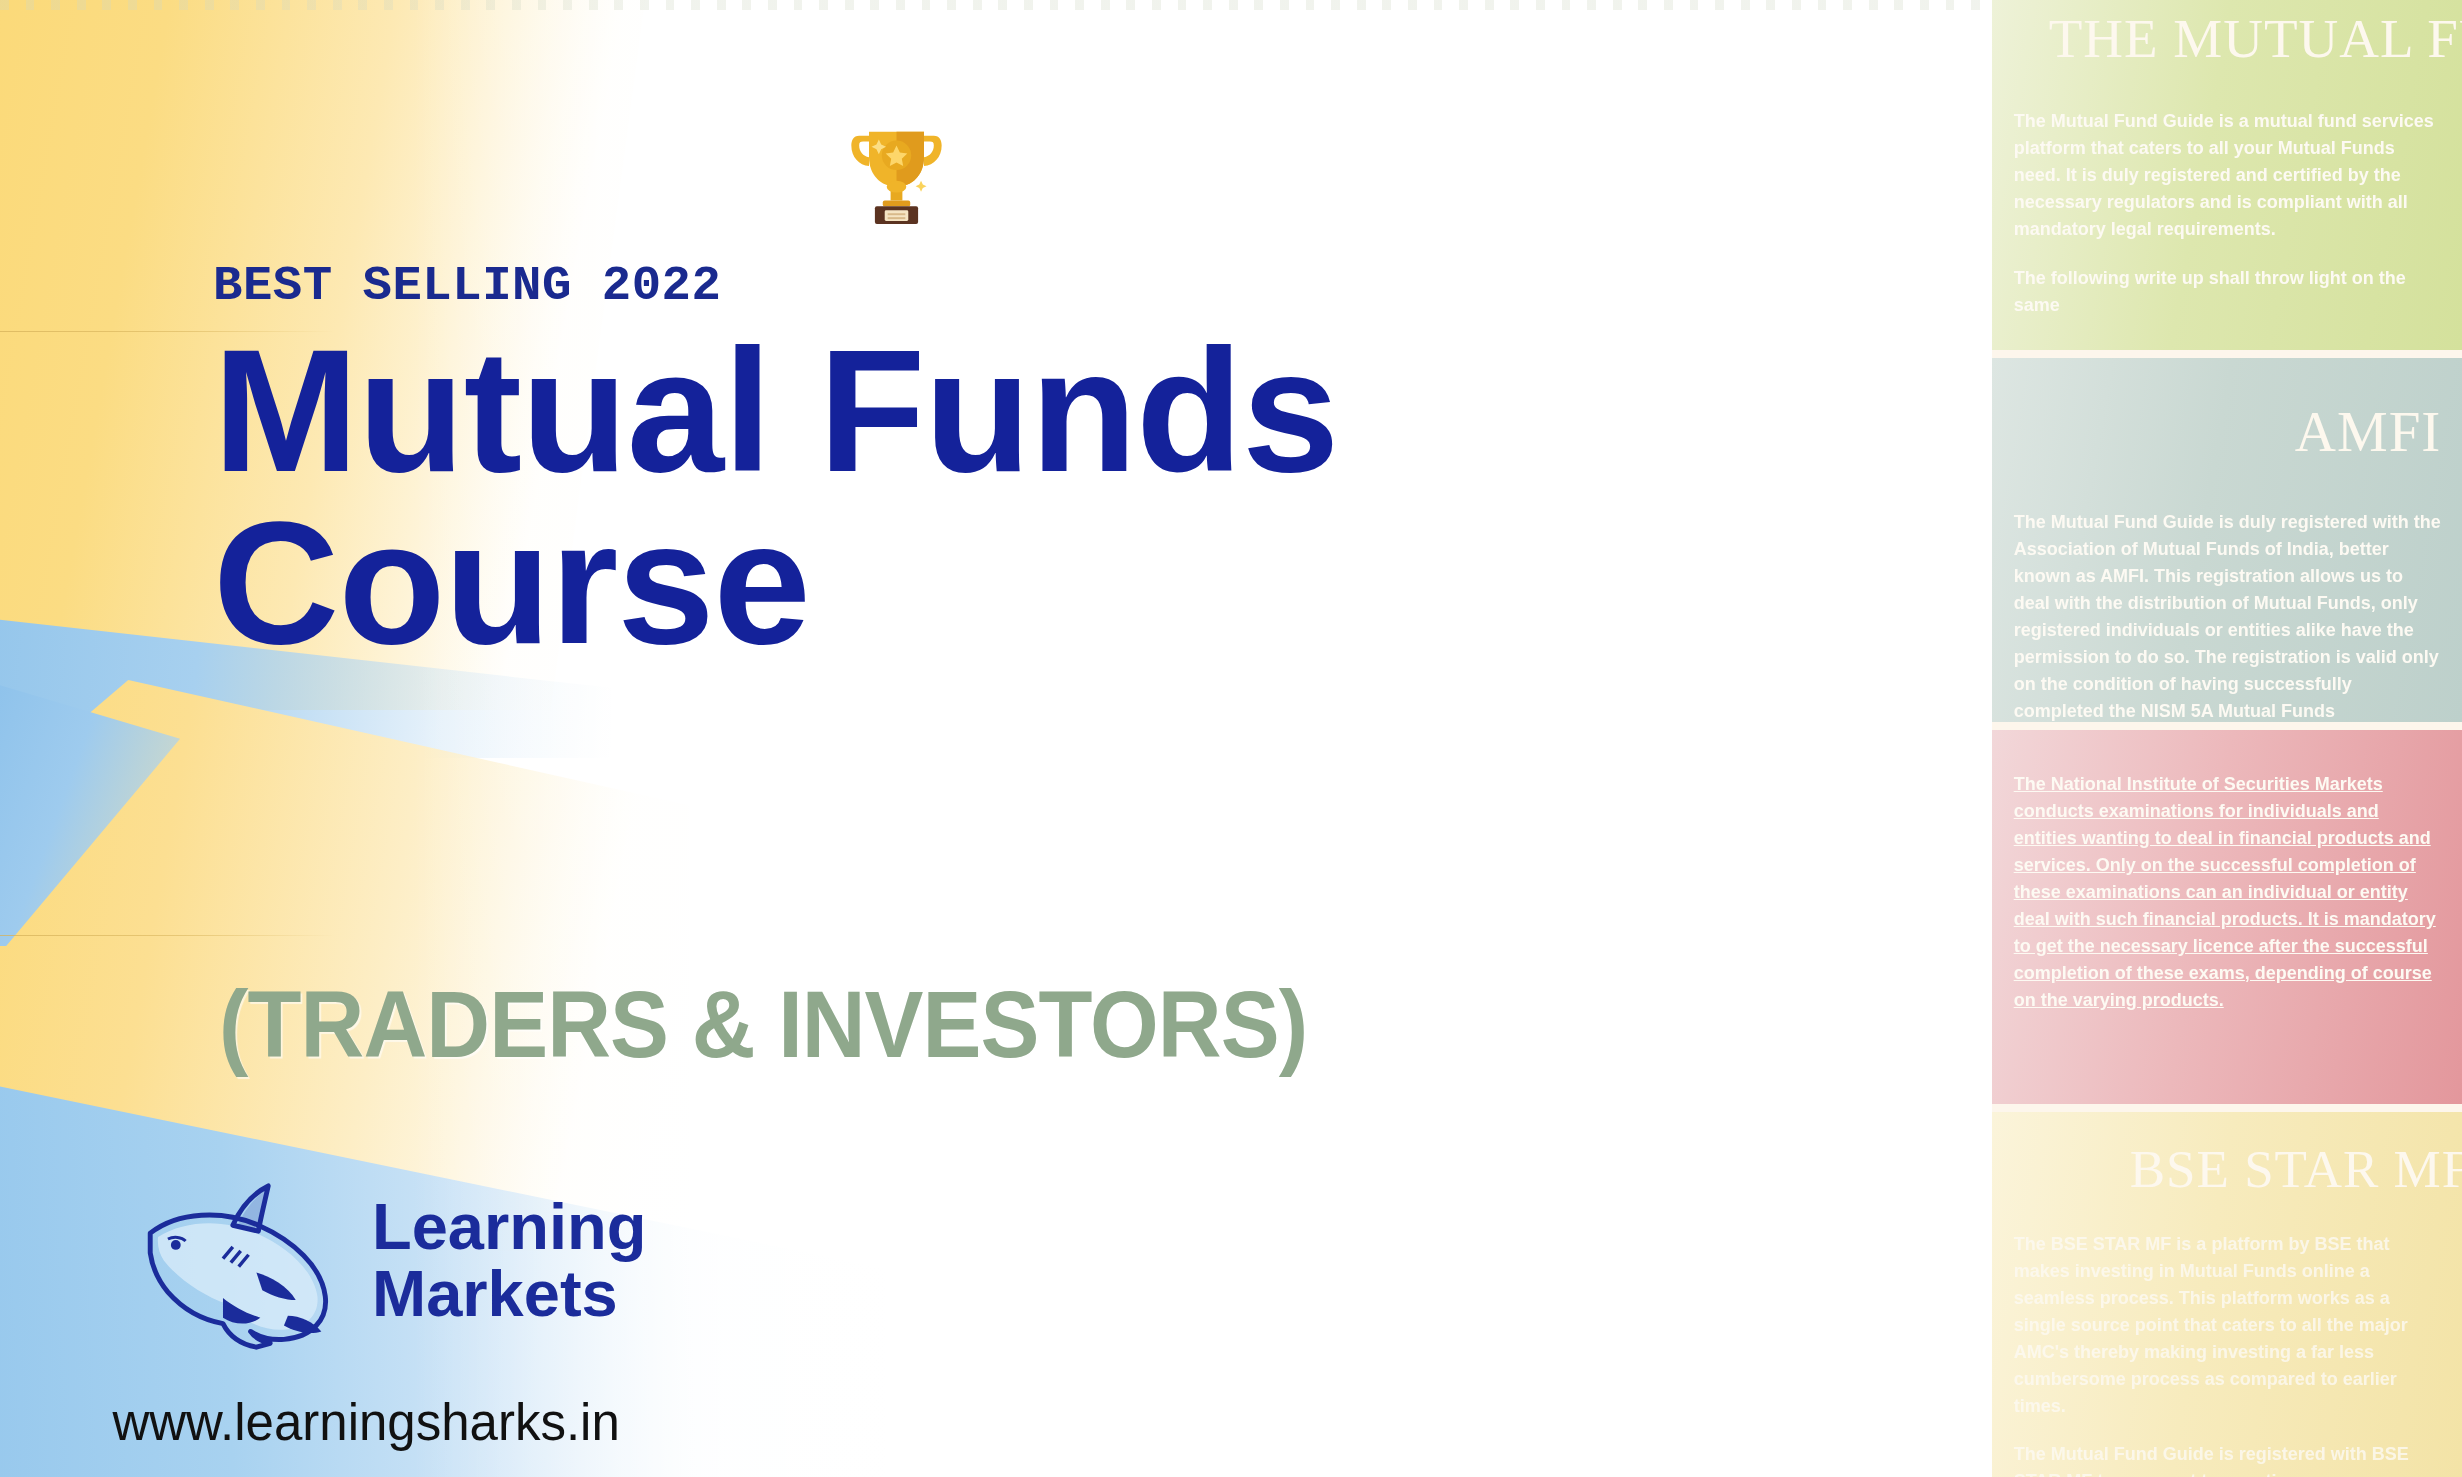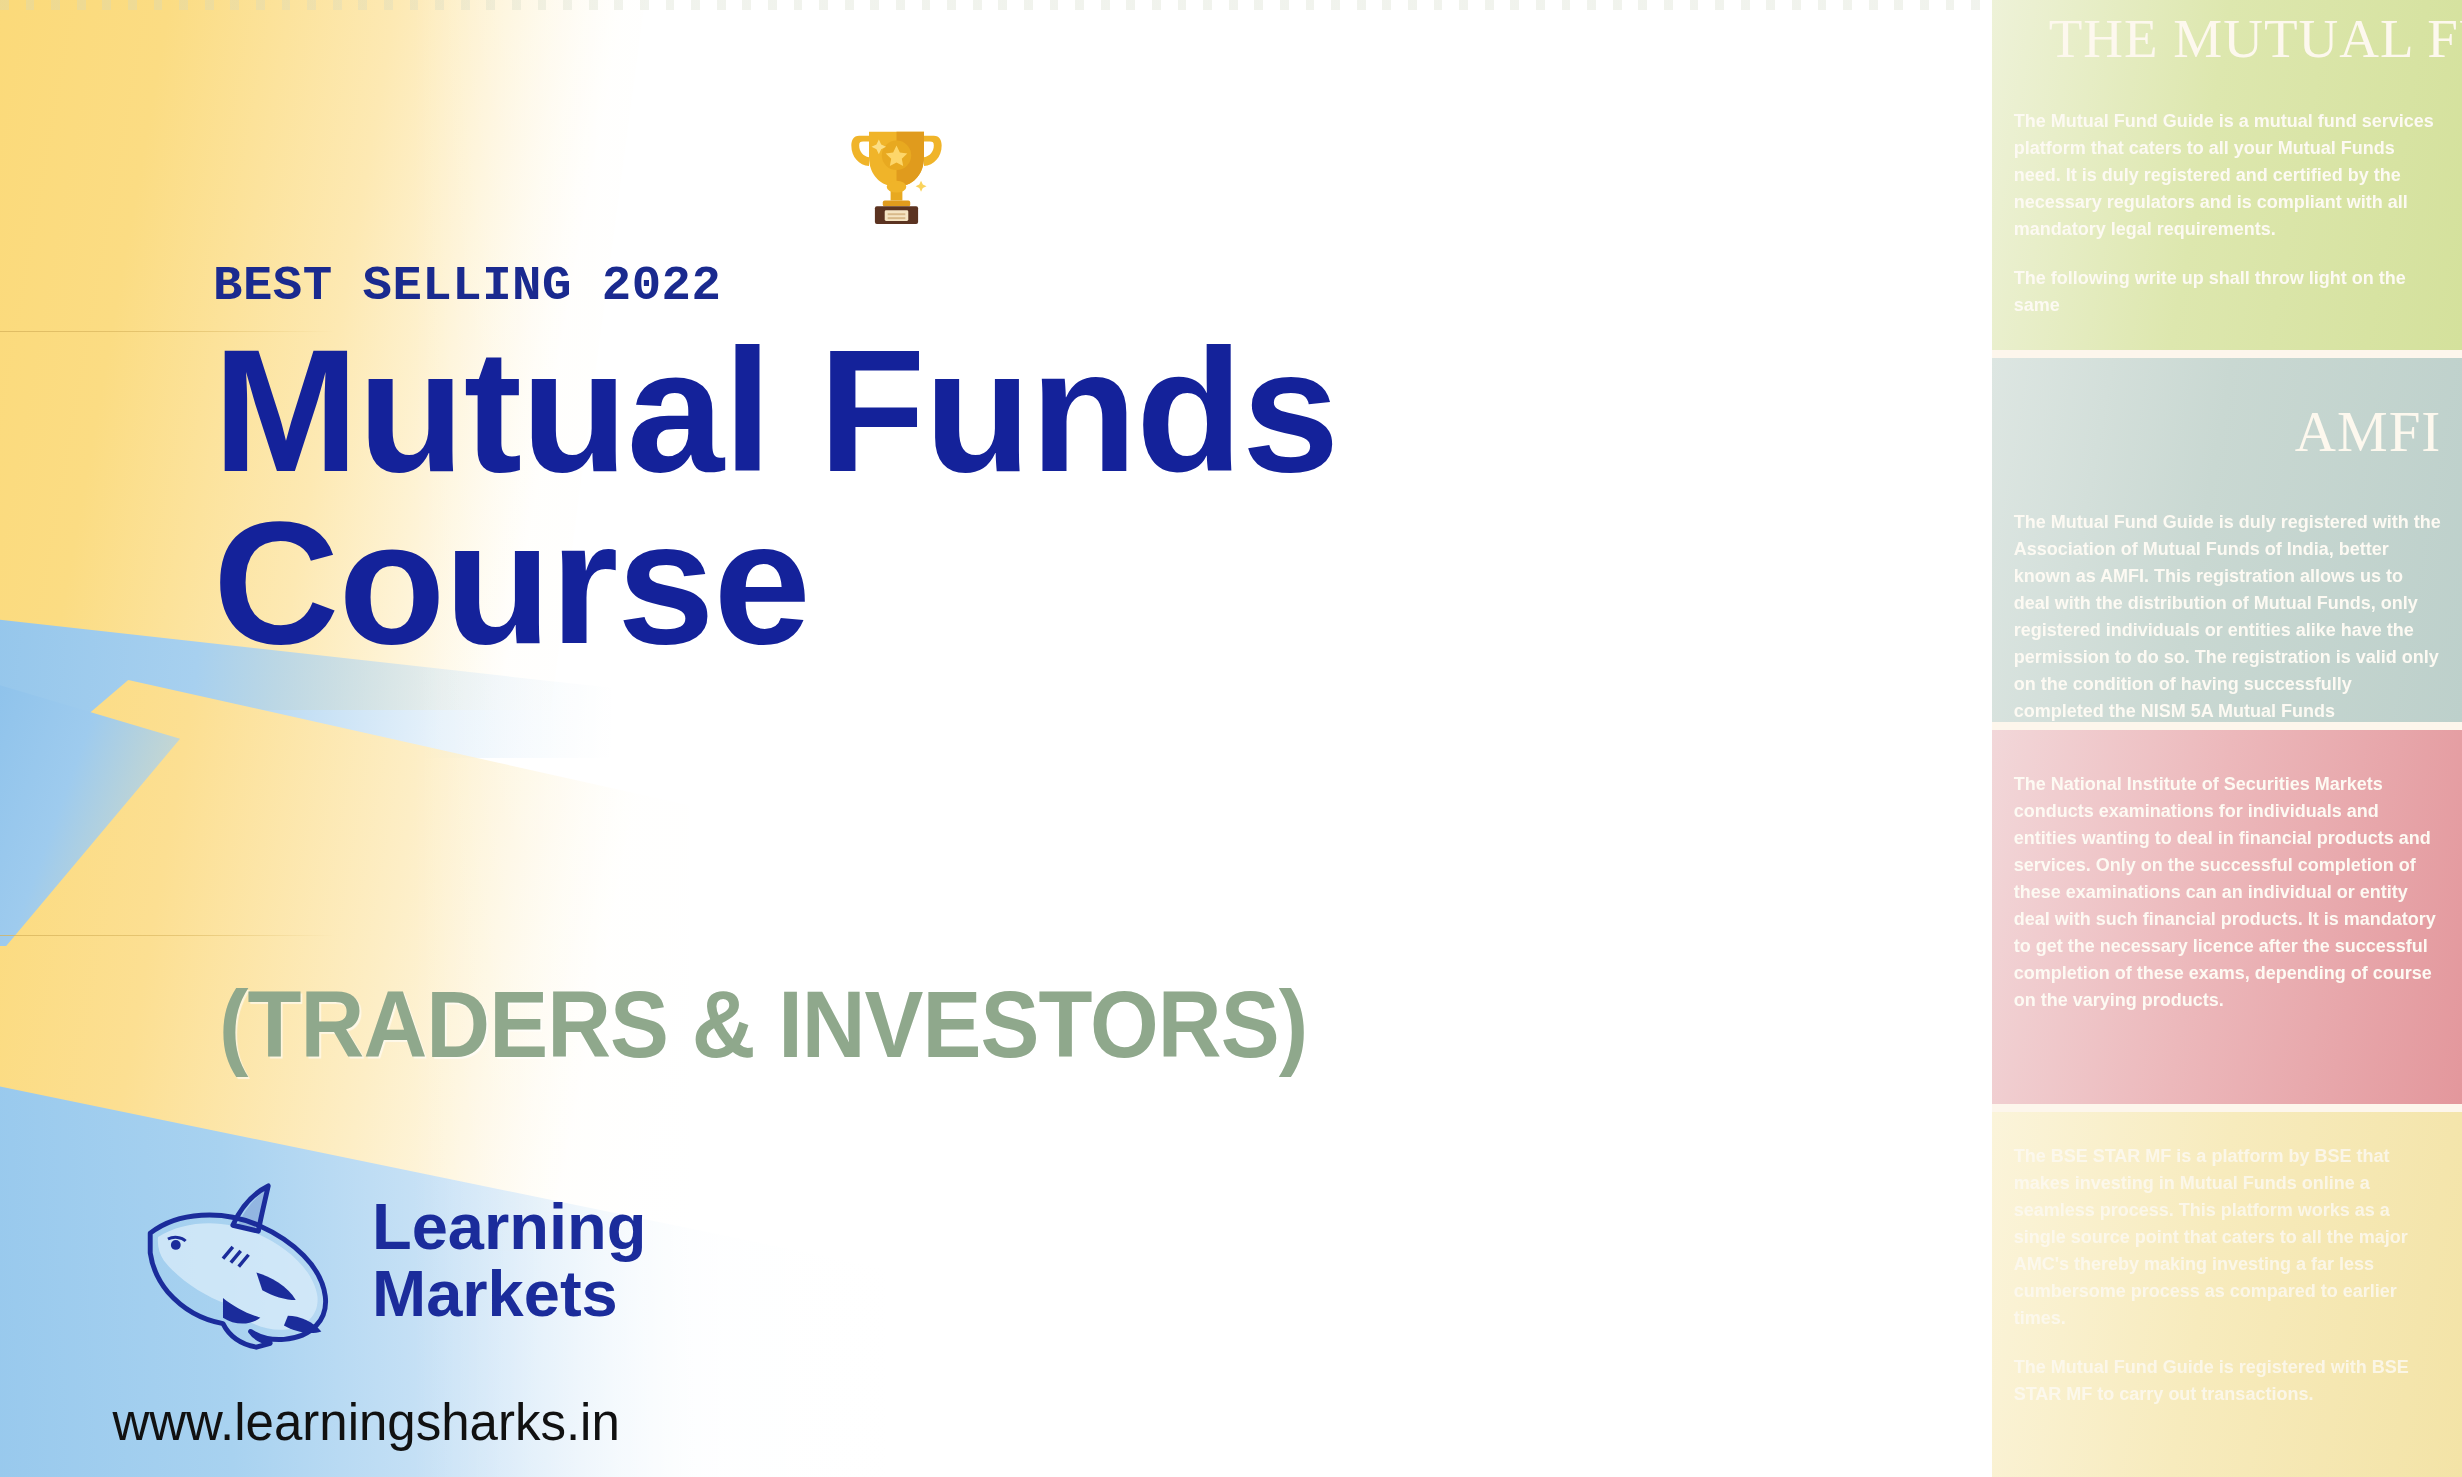--- a/index.html
+++ b/index.html
@@ -140,21 +140,21 @@
   .guide-title.nism  { font-size:57px; padding-top:33px; }
   .guide-title.bse   { font-size:53px; padding-top:27.6px; text-align:left; padding-left:116px; white-space:nowrap;}
 
   .guide-body {
     font-family:"Liberation Sans", sans-serif;
     color:#fdfaf3; font-weight:bold;
     font-size:18px; line-height:1.50;
   }
   .guide-body.p-green { padding-top:39px; }
   .guide-body.p-teal  { padding-top:45px; }
-  .guide-body.p-pink  { padding-top:41px; }
+  .guide-body.p-pink  { padding-top:41px;text-decoration:underline; }
   .guide-body.p-cream { padding-top:31.5px; opacity:0.82; }
   .guide-body p { margin-bottom:21.7px; }
   .guide-body p:last-child { margin-bottom:0; }
 
   
   #top-speckle {
     position:absolute; left:0; top:0; width:1992px; height:9.9px;
     background:repeating-linear-gradient(90deg, rgba(208,216,196,0.55) 0px, rgba(208,216,196,0.55) 8.9px, rgba(255,255,255,0) 8.9px, rgba(255,255,255,0) 25.6px);
     opacity:0.55;
   }
@@ -248,20 +248,21 @@
 
     <div class="guide-sec s-pink">
       <div class="guide-body p-pink">
         <p>The National Institute of Securities Markets conducts examinations for individuals and entities wanting to deal in financial products and services. Only on the successful completion of these examinations can an individual or entity deal with such financial products. It is mandatory to get the necessary licence after the successful completion of these exams, depending of course on the varying products.</p>
 
       </div>
     </div>
     <div class="sec-gap"></div>
 
     <div class="guide-sec s-cream">
+      <div class="guide-title bse">BSE STAR MF</div>
       <div class="guide-body p-cream">
         <p>The BSE STAR MF is a platform by BSE that makes investing in Mutual Funds online a seamless process. This platform works as a single source point that caters to all the major AMC's thereby making investing a far less cumbersome process as compared to earlier times.</p>
         <p>The Mutual Fund Guide is registered with BSE STAR MF to carry out transactions.</p>
 
       </div>
     </div>
 
   </div>
 </div>
 

